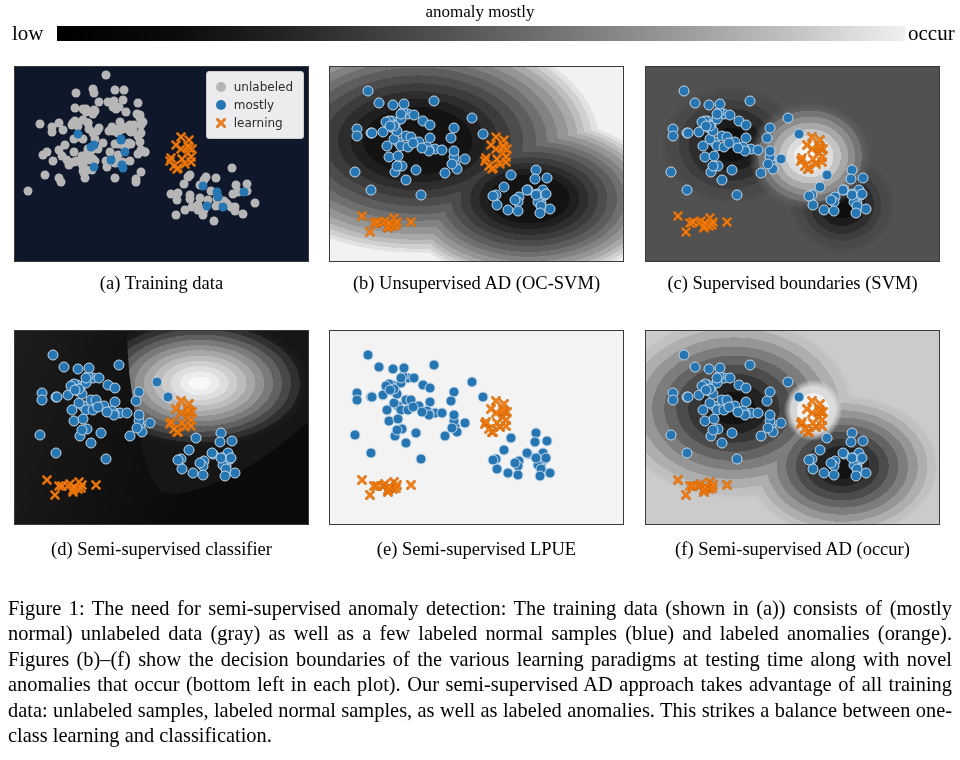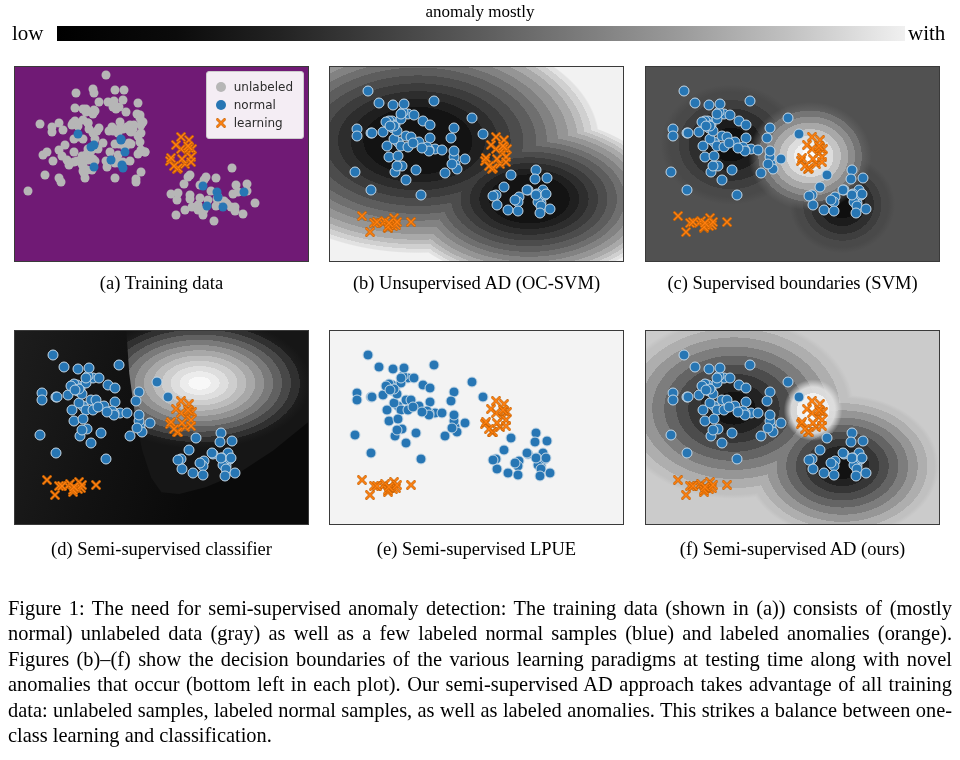--- a/index.html
+++ b/index.html
@@ -14,21 +14,21 @@
   .cb-bar{top:26px;left:57px;width:848px;height:15px;
     background:linear-gradient(to right,#000 0%,#0b0b0b 14%,#222 26%,#3f3f3f 38%,
       #5c5c5c 50%,#7c7c7c 62%,#9c9c9c 74%,#c0c0c0 86%,#e6e6e6 97%,#f0f0f0 100%);}
 
   
   .panel{position:absolute;width:295px;height:196px;border:1px solid #3a3a3a;
          box-sizing:border-box;overflow:hidden;}
   .row1{top:66px;} .row2{top:330px;height:195px;}
   .col1{left:14px;} .col2{left:329px;} .col3{left:645px;}
 
-  .bg-a{background:#701a75;}
+  .bg-a{background:#0f172a;}
 
   .bg-b{background-color:#f2f2f2;background-image:
     radial-gradient(ellipse 62% 58% at 30% 38%,
       #131313 0%,#131313 30%,#1f1f1f 30%,#1f1f1f 37%,#2d2d2d 37%,#2d2d2d 44%,
       #3c3c3c 44%,#3c3c3c 51%,#4c4c4c 51%,#4c4c4c 58%,#5d5d5d 58%,#5d5d5d 65%,
       #6f6f6f 65%,#6f6f6f 71%,#828282 71%,#828282 77%,#959595 77%,#959595 83%,
       #a9a9a9 83%,#a9a9a9 88%,#bdbdbd 88%,#bdbdbd 92%,#d0d0d0 92%,#d0d0d0 96%,
       #e2e2e2 96%,#e2e2e2 99%,#f2f2f2 100%),
     radial-gradient(ellipse 46% 42% at 68% 68%,
       #131313 0%,#131313 30%,#1f1f1f 30%,#1f1f1f 37%,#2d2d2d 37%,#2d2d2d 44%,
@@ -111,35 +111,35 @@
   .subrow1{top:273px;} .subrow2{top:539px;}
   .caption{position:absolute;top:596px;left:8px;width:944px;font-size:20.4px;
     line-height:25.4px;text-align:justify;color:#000;}
 </style>
 </head>
 <body>
 
 <div class="abs cb-title">anomaly mostly</div>
 <div class="abs cb-low">low</div>
 <div class="abs cb-bar"></div>
-<div class="abs cb-high">with</div>
+<div class="abs cb-high">occur</div>
 
 <div class="panel row1 col1 bg-a">
   <div class="legend">
     <div class="legend-item">
       <span class="legend-marker">
           <span style="display: inline-block; width: 10px; height: 10px; border-radius: 50%; background: rgb(182, 182, 182);"></span>
         </span>
       <span>unlabeled</span>
     </div>
     <div class="legend-item">
       <span class="legend-marker">
           <span style="display: inline-block; width: 10px; height: 10px; border-radius: 50%; background: rgb(39, 118, 180);"></span>
         </span>
-      <span>normal</span>
+      <span>mostly</span>
     </div>
     <div class="legend-item">
       <span class="legend-marker">
           <svg width="10" height="10" viewBox="0 0 12 12">
             <path d="M1.8 0 L6 4.2 L10.2 0 L12 1.8 L7.8 6 L12 10.2 L10.2 12 L6 7.8 L1.8 12 L0 10.2 L4.2 6 L0 1.8 Z" fill="#ff7f0e" stroke="#b85c00" stroke-width="0.9"></path>
           </svg>
         </span>
       <span>learning</span>
     </div>
   </div>
@@ -1655,15 +1655,15 @@
     </span>
     <span class="mk" style="left: 27.5%; top: 80%;">
       <svg width="10" height="10" viewBox="0 0 12 12">
         <path d="M1.8 0 L6 4.2 L10.2 0 L12 1.8 L7.8 6 L12 10.2 L10.2 12 L6 7.8 L1.8 12 L0 10.2 L4.2 6 L0 1.8 Z" fill="#ff7f0e" stroke="#b85c00" stroke-width="0.9"></path>
       </svg>
     </span>
   </div>
 
 <div class="abs subcap subrow2 col1">(d) Semi-supervised classifier</div>
 <div class="abs subcap subrow2 col2">(e) Semi-supervised LPUE</div>
-<div class="abs subcap subrow2 col3">(f) Semi-supervised AD (ours)</div>
+<div class="abs subcap subrow2 col3">(f) Semi-supervised AD (occur)</div>
 
 <div class="caption">Figure 1: The need for semi-supervised anomaly detection: The training data (shown in (a)) consists of (mostly normal) unlabeled data (gray) as well as a few labeled normal samples (blue) and labeled anomalies (orange). Figures (b)–(f) show the decision boundaries of the various learning paradigms at testing time along with novel anomalies that occur (bottom left in each plot). Our semi-supervised AD approach takes advantage of all training data: unlabeled samples, labeled normal samples, as well as labeled anomalies. This strikes a balance between one-class learning and classification.</div>
 
 </body></html>

